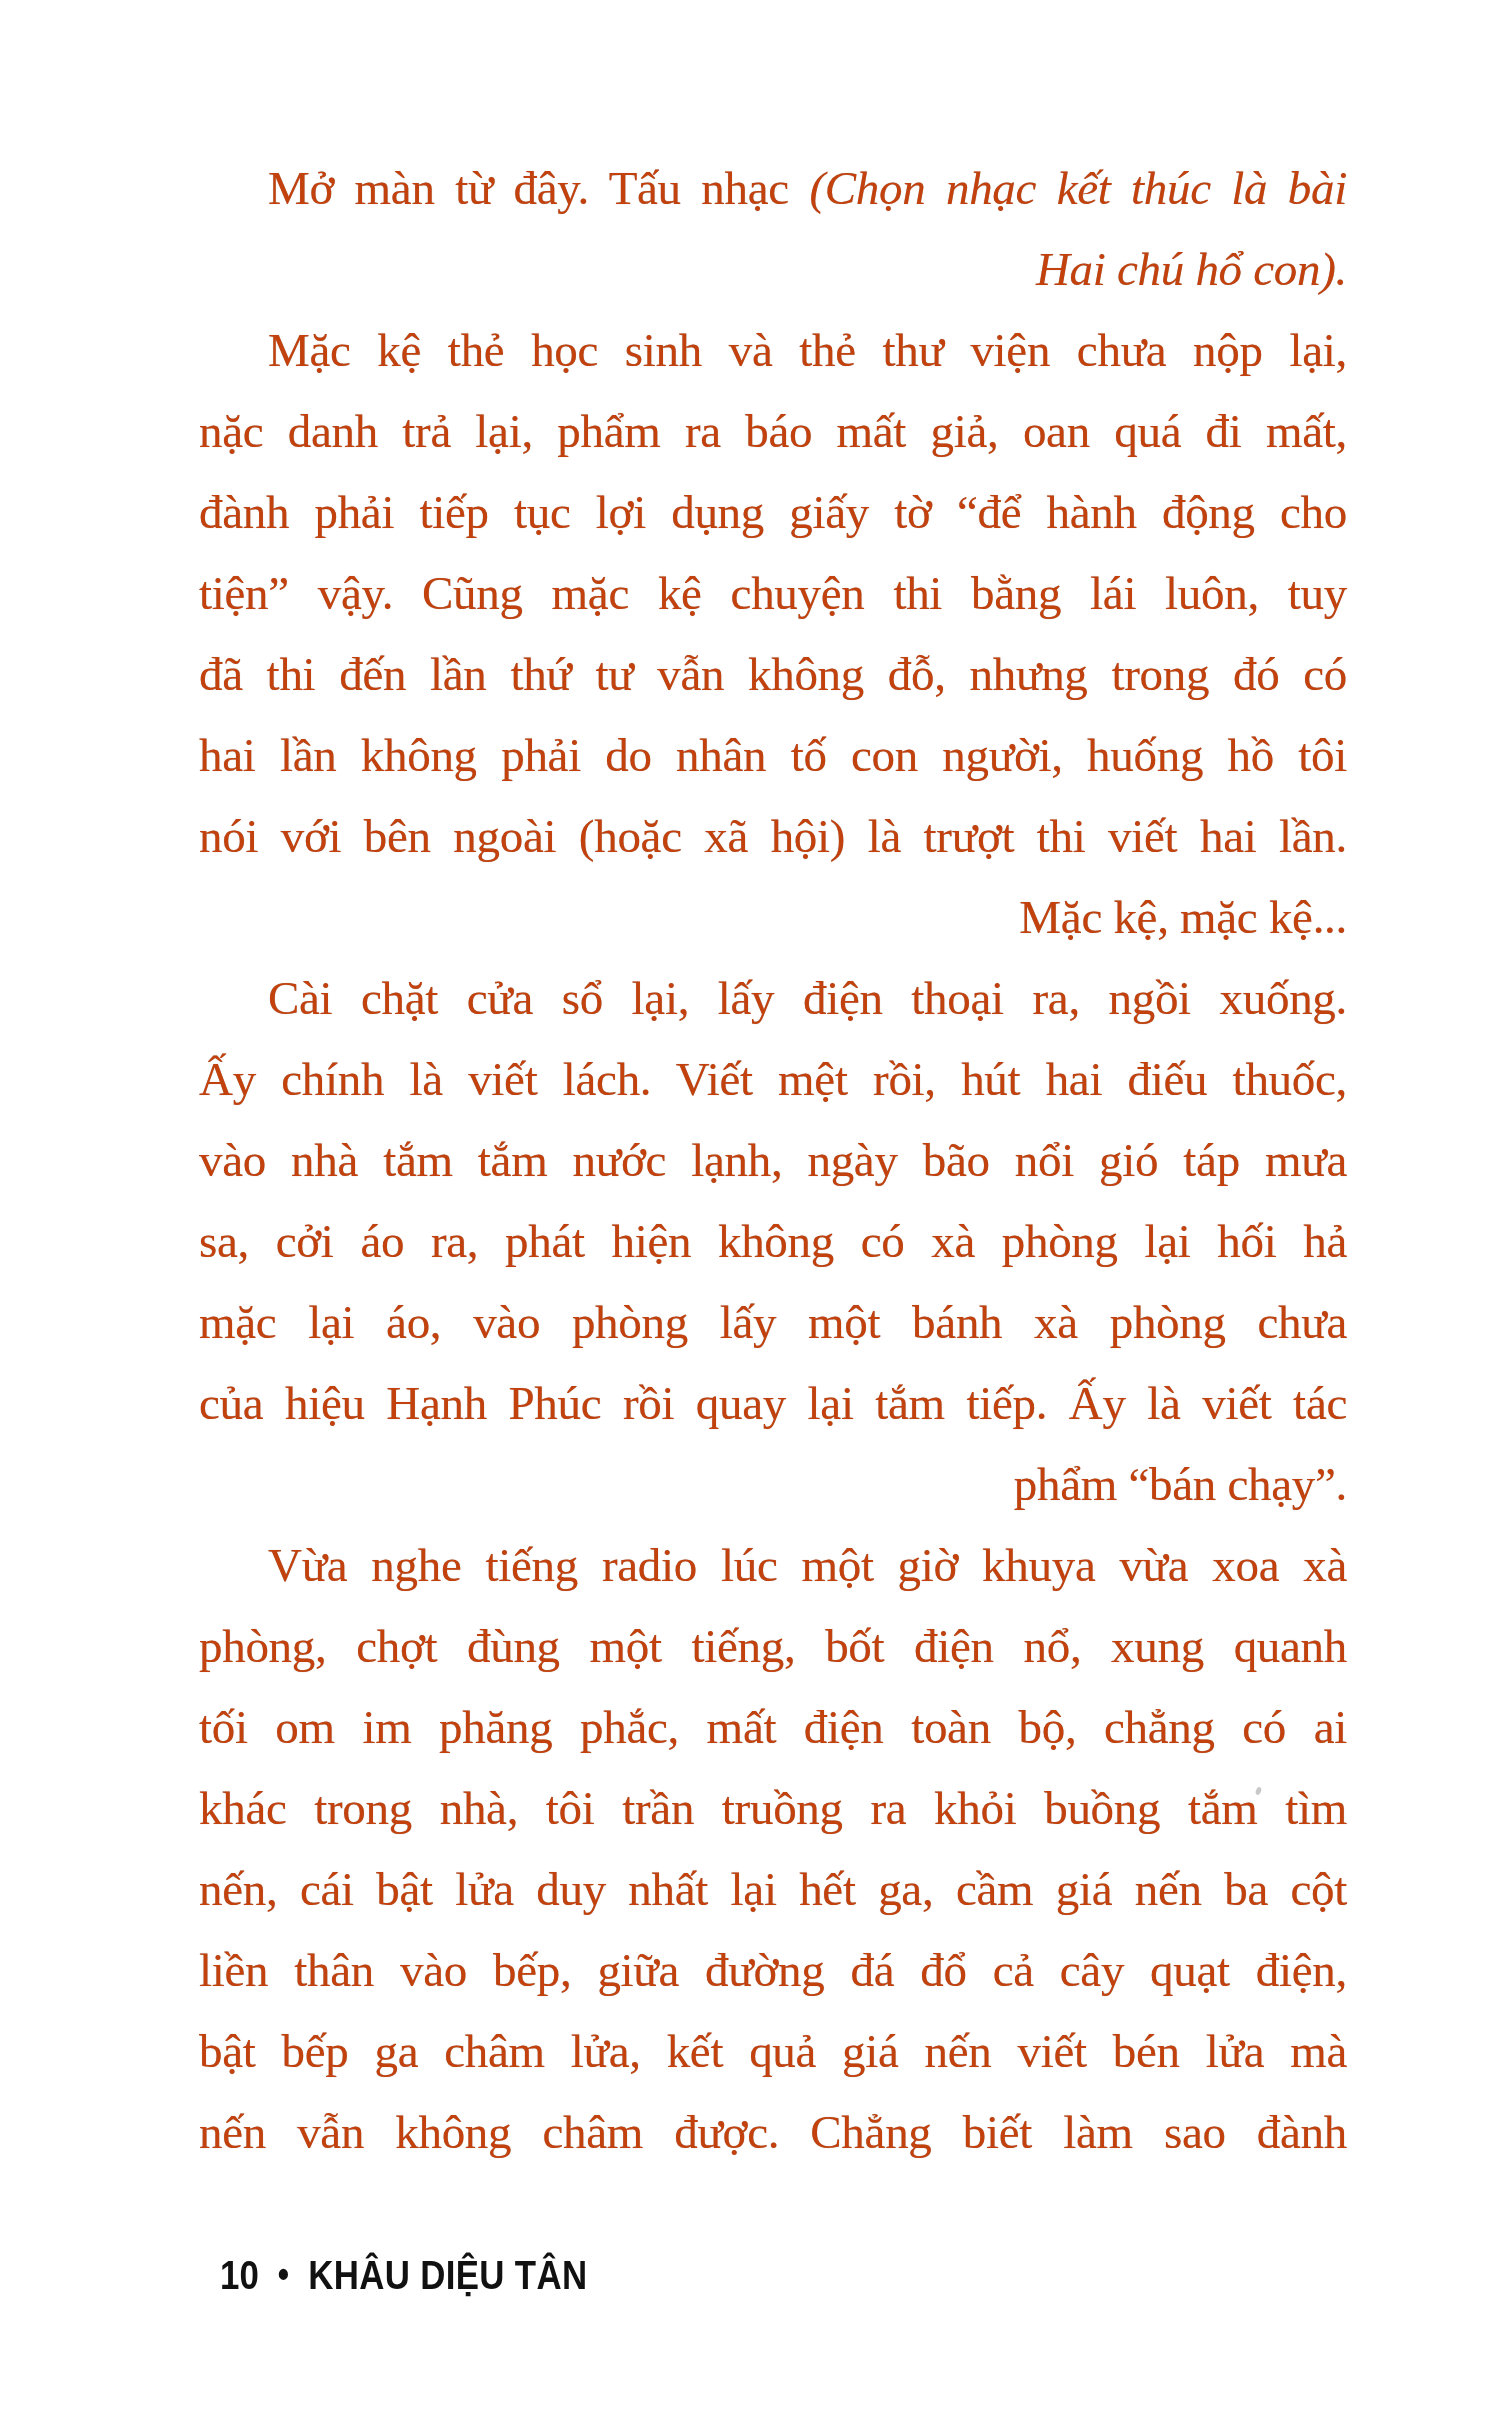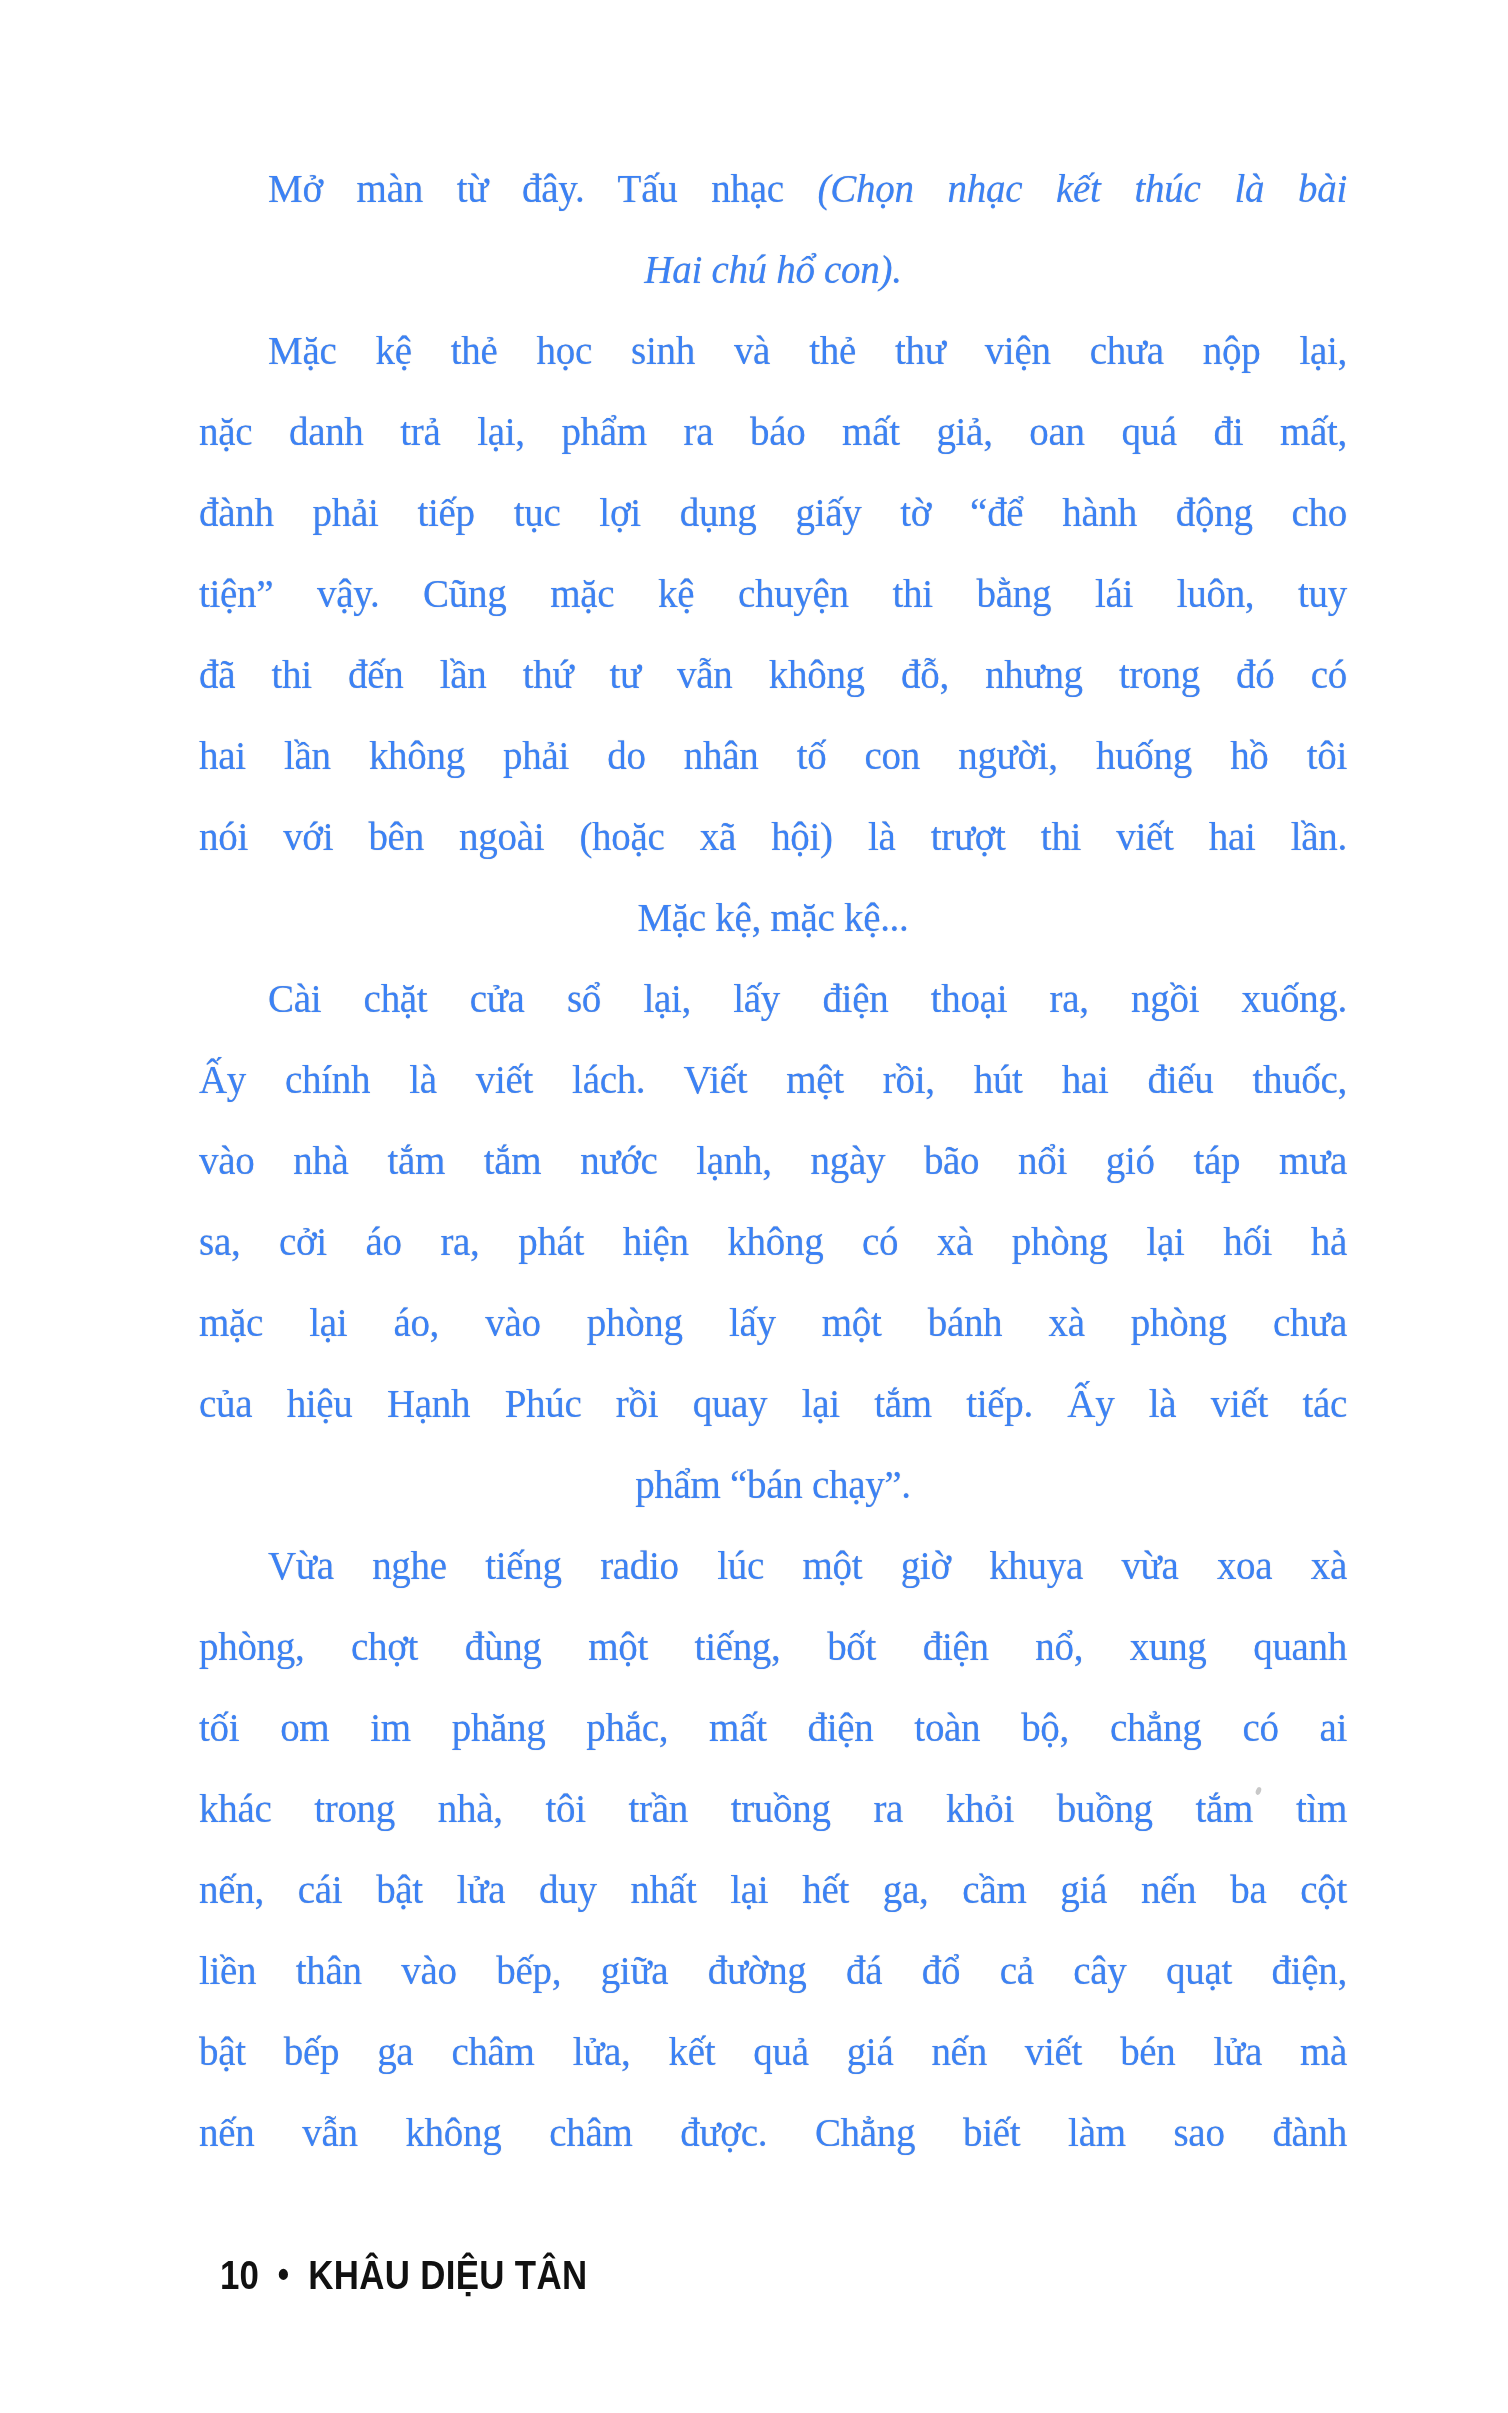--- a/index.html
+++ b/index.html
@@ -13,32 +13,32 @@
     height: 2413px;
     background: #ffffff;
     overflow: hidden;
     font-family: "Liberation Serif", "DejaVu Serif", serif;
   }
   .text-block {
     position: absolute;
     left: 199px;
     top: 148px;
     width: 1148px;
-    font-size: 39px;
+    font-size: 47px;
     line-height: 81px;
     letter-spacing: -0.3px;
-    color: #3b82f6;
+    color: #c2410c;
     text-shadow: 0 0 0.9px rgba(0,0,0,0.35);
   }
   .line {
     text-align: justify;
     text-align-last: justify;
   }
   .line.short {
-    text-align: center;
+    text-align: right;
     text-align-last: auto;
   }
   .line.indent {
     text-indent: 69px;
   }
   .it {
     font-style: italic;
   }
   .footer {
     position: absolute;

